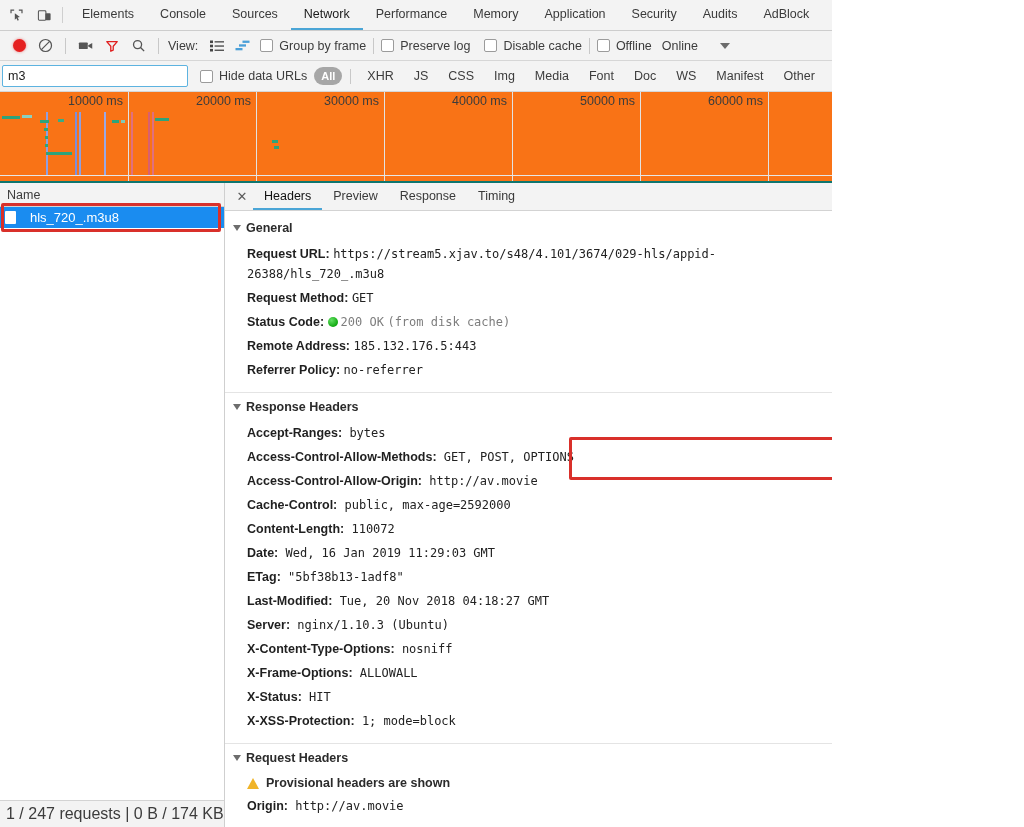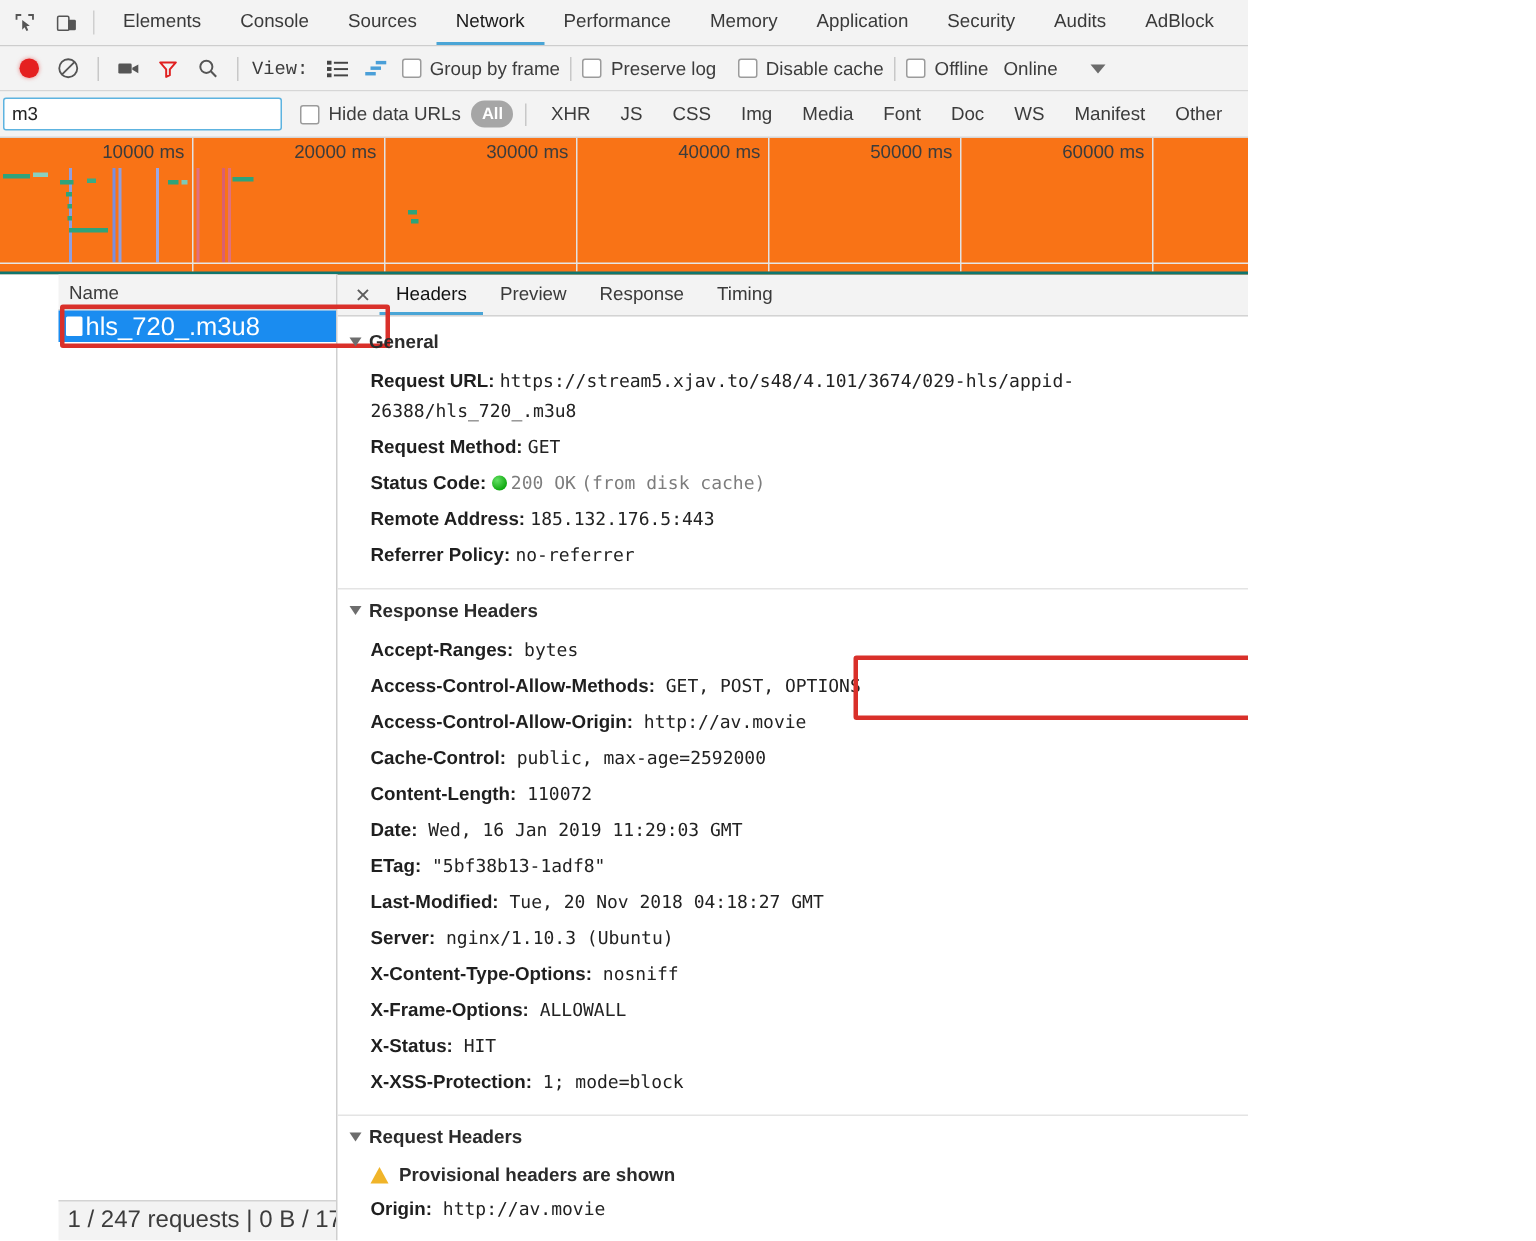--- a/index.html
+++ b/index.html
@@ -41,21 +41,21 @@
     height: 30px; min-height:30px;
     background: #f3f3f3;
     border-bottom: 1px solid #d6d6d6;
     display: flex; align-items: center;
     padding-left: 6px;
     font-size: 12.5px; color: #3c3c3c;
   }
   .tool-btn { width: 26px; height:26px; display:flex; align-items:center; justify-content:center; cursor:default; }
   .vsep { width:1px; height:16px; background:#c8c8c8; margin: 0 7px; }
   .rec-dot { width: 13px; height: 13px; border-radius: 50%; background: #e52020; box-shadow: 0 0 3px rgba(229,32,32,.55); }
-  .lbl { margin: 0 6px 0 2px; font-family: Liberation Mono, monospace; }
+  .lbl { margin: 0 6px 0 2px; }
   .cbox {
     width: 13px; height: 13px; border: 1px solid #9b9b9b;
     background: #fff; border-radius: 2px; display:inline-block;
     vertical-align: -2px;
   }
   .cb-wrap { display:flex; align-items:center; gap:6px; white-space:nowrap; }
   .caret-down { width:0;height:0;border-left:5px solid transparent;border-right:5px solid transparent;border-top:6px solid #6b6b6b; }
 
   
   .filterrow {
@@ -102,35 +102,35 @@
   .ov-base { position:absolute; left:0; right:0; bottom:5px; height:1px; background:#e6e6e6; }
 
   
   .split { flex: 1; display:flex; min-height:0; }
 
   
   .leftpane {
     width: 225px; min-width:225px;
     border-right: 1px solid #cfcfcf;
     display:flex; flex-direction:column;
-    background:#fff; position:relative;padding-left:39px;
+    background:#fff; position:relative;
   }
   .lp-head {
     height: 24px; min-height:24px;
     background:#f3f3f3; border-bottom:1px solid #d3d3d3;
     display:flex; align-items:center; padding-left:7px;
     font-size:12.5px; color:#3c3c3c;
   }
   .lp-rows { flex:1; position:relative; }
   .req-row {
     position:absolute; left:0; right:0; top:0;
     height: 21px;
     display:flex; align-items:center;
     background:#1a8cf0; color:#fff;
-    font-size:17px; padding-left: 5px; gap:2px;
+    font-size:13px; padding-left: 5px; gap:14px;
     cursor:default;
   }
   .file-ic { width:11px;height:13px;background:#fff;border-radius:1px; display:inline-block; flex:none;}
   .annot-row {
     position:absolute; left:1px; top:-4px; width: 220px; height: 29px;
     border: 3px solid #d9302a; border-radius: 2px; pointer-events:none;
   }
   .lp-foot {
     height: 27px; min-height:27px;
     border-top:1px solid #d3d3d3; background:#f3f3f3;

